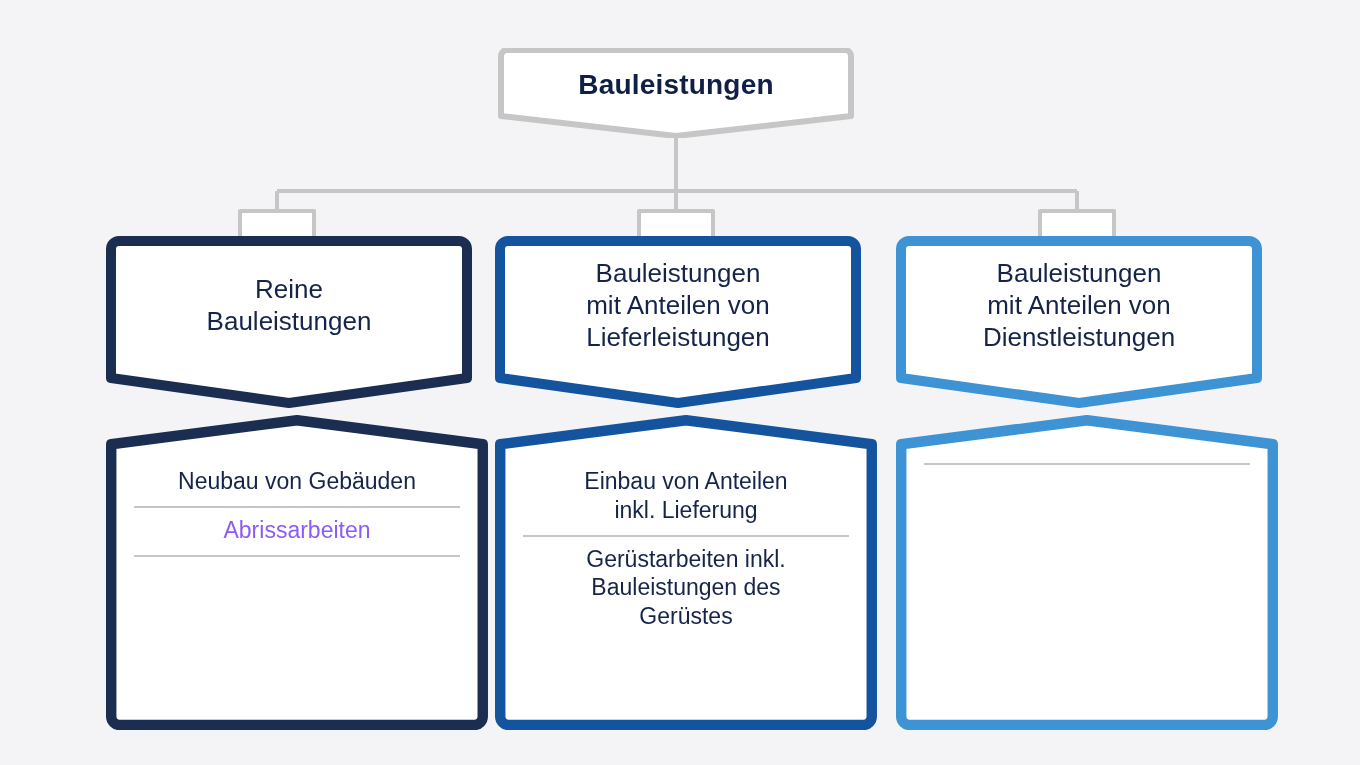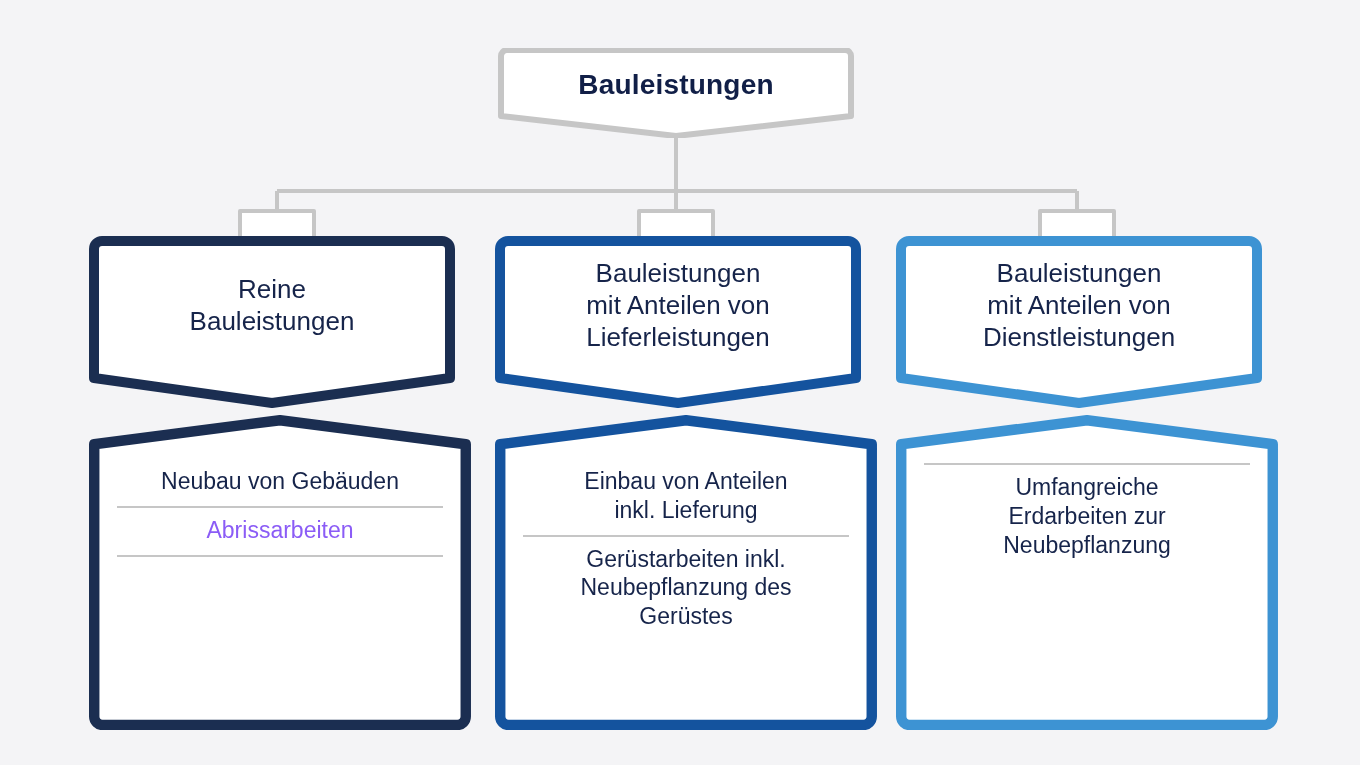--- a/index.html
+++ b/index.html
@@ -57,21 +57,21 @@
     height: 765px;
     pointer-events: none;
   }
 
   
   .column {
     position: absolute;
     top: 236px;
     width: 366px;
   }
-  .col-0 { left: 89px; }
+  .col-0 { left: 106px; }
   .col-1 { left: 495px; }
   .col-2 { left: 896px; }
 
   
   .header-node {
     position: relative;
     width: 366px;
     height: 172px;
   }
   .header-node .shape {
@@ -193,21 +193,21 @@
 
     <div class="list-node">
       <svg class="shape" viewBox="0 0 366 302" preserveAspectRatio="none">
         <path class="accent-stroke" d="M 5,28 L 183,5 L 361,28 L 361,289 A 8,8 0 0 1 353,297 L 13,297 A 8,8 0 0 1 5,289 Z" fill="#ffffff" stroke="#14539e" stroke-width="10" stroke-linejoin="round"></path>
       </svg>
       <div class="list-inner">
         <div class="list-item" style="color: rgb(22, 36, 74);">Einbau von Anteilen
 inkl. Lieferung</div>
         <div class="list-sep" style="background: rgb(198, 198, 198);"></div>
         <div class="list-item" style="color: rgb(22, 36, 74);">Gerüstarbeiten inkl.
-Neubepflanzung des
+Bauleistungen des
 Gerüstes</div>
       </div>
     </div>
   </div>
 
   <div class="column col-2">
     <div class="header-node">
       <svg class="shape" viewBox="0 0 366 172" preserveAspectRatio="none">
         <path class="accent-stroke" d="M 5,13 A 8,8 0 0 1 13,5 L 353,5 A 8,8 0 0 1 361,13 L 361,142 L 183,167 L 5,142 Z" fill="#ffffff" stroke="#3d93d3" stroke-width="10" stroke-linejoin="round"></path>
       </svg>
@@ -215,20 +215,17 @@
 mit Anteilen von
 Dienstleistungen</div>
     </div>
 
     <div class="list-node">
       <svg class="shape" viewBox="0 0 366 302" preserveAspectRatio="none">
         <path class="accent-stroke" d="M 5,28 L 183,5 L 361,28 L 361,289 A 8,8 0 0 1 353,297 L 13,297 A 8,8 0 0 1 5,289 Z" fill="#ffffff" stroke="#3d93d3" stroke-width="10" stroke-linejoin="round"></path>
       </svg>
       <div class="list-inner">
         <div class="list-sep" style="background: rgb(198, 198, 198);"></div>
-        <div class="list-item" style="color: rgb(22, 36, 74);">Umfangreiche
-Erdarbeiten zur
-Neubepflanzung</div>
       </div>
     </div>
   </div>
 
 </div>
 
 </body></html>

